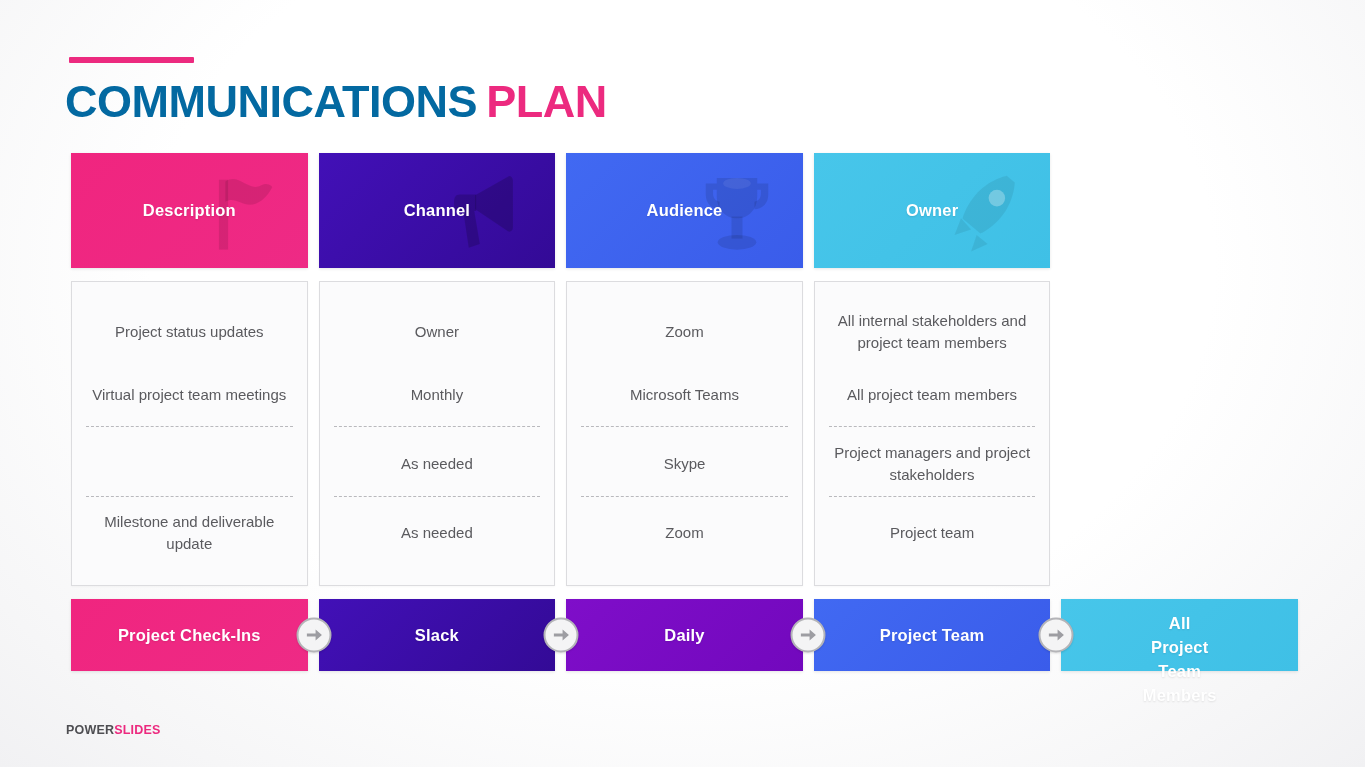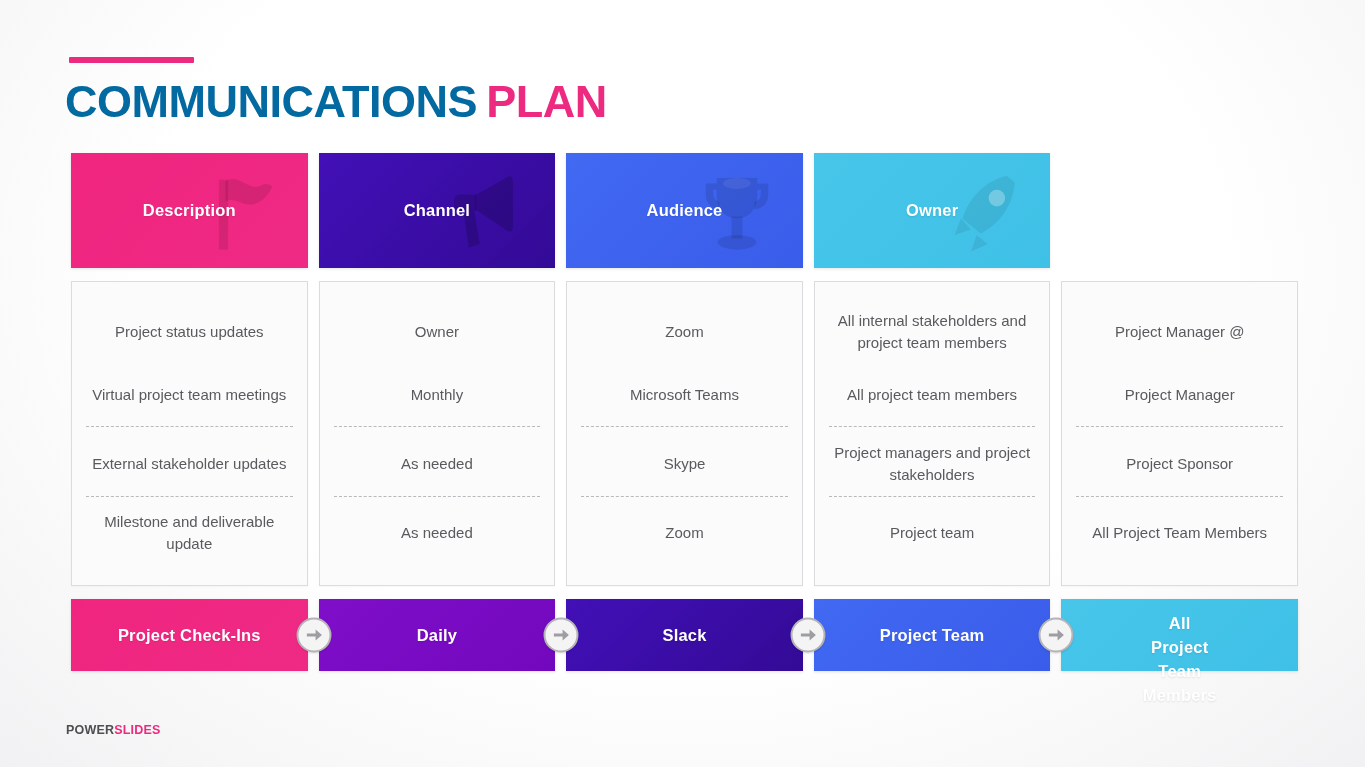--- a/index.html
+++ b/index.html
@@ -184,21 +184,20 @@
       <span class="hdr-label">Owner</span>
     </div>
   </div>
 
   <div class="col-grid" style="margin-top:13px;">
 
     <div class="bodybox">
       <div class="cellrow r0">Project status updates</div>
       <div class="cellrow r1">Virtual project team meetings</div>
       <div class="dash d1"></div>
-      <div class="cellrow r2">External stakeholder updates</div>
       <div class="dash d2"></div>
       <div class="cellrow r3">Milestone and deliverable update</div>
     </div>
 
     <div class="bodybox">
       <div class="cellrow r0">Owner</div>
       <div class="cellrow r1">Monthly</div>
       <div class="dash d1"></div>
       <div class="cellrow r2">As needed</div>
       <div class="dash d2"></div>
@@ -216,43 +215,35 @@
 
     <div class="bodybox">
       <div class="cellrow r0">All internal stakeholders and project team members</div>
       <div class="cellrow r1">All project team members</div>
       <div class="dash d1"></div>
       <div class="cellrow r2">Project managers and project stakeholders</div>
       <div class="dash d2"></div>
       <div class="cellrow r3">Project team</div>
     </div>
 
-    <div class="bodybox">
-      <div class="cellrow r0">Project Manager @</div>
-      <div class="cellrow r1">Project Manager</div>
-      <div class="dash d1"></div>
-      <div class="cellrow r2">Project Sponsor</div>
-      <div class="dash d2"></div>
-      <div class="cellrow r3">All Project Team Members</div>
-    </div>
   </div>
 
   <div id="strip-wrap">
     <div class="col-grid">
 
       <div class="strip" style="background:linear-gradient(135deg,#f0257f 0%,#ee2a85 100%);">
         <span class="strip-label">Project Check-Ins</span>
       </div>
 
+      <div class="strip" style="background:linear-gradient(135deg,#4210b7 0%,#330a96 100%);">
+        <span class="strip-label">Slack</span>
+      </div>
+
       <div class="strip" style="background:linear-gradient(135deg,#7f0ec9 0%,#7208bd 100%);">
         <span class="strip-label">Daily</span>
-      </div>
-
-      <div class="strip" style="background:linear-gradient(135deg,#4210b7 0%,#330a96 100%);">
-        <span class="strip-label">Slack</span>
       </div>
 
       <div class="strip" style="background:linear-gradient(135deg,#4169f2 0%,#3a5cea 100%);">
         <span class="strip-label">Project Team</span>
       </div>
 
       <div class="strip overflow" style="background:linear-gradient(135deg,#47c6ea 0%,#3fc0e6 100%);">
         <span class="strip-label" style="max-width:80px; margin:0 auto;">All Project Team Members</span>
       </div>
     </div>

